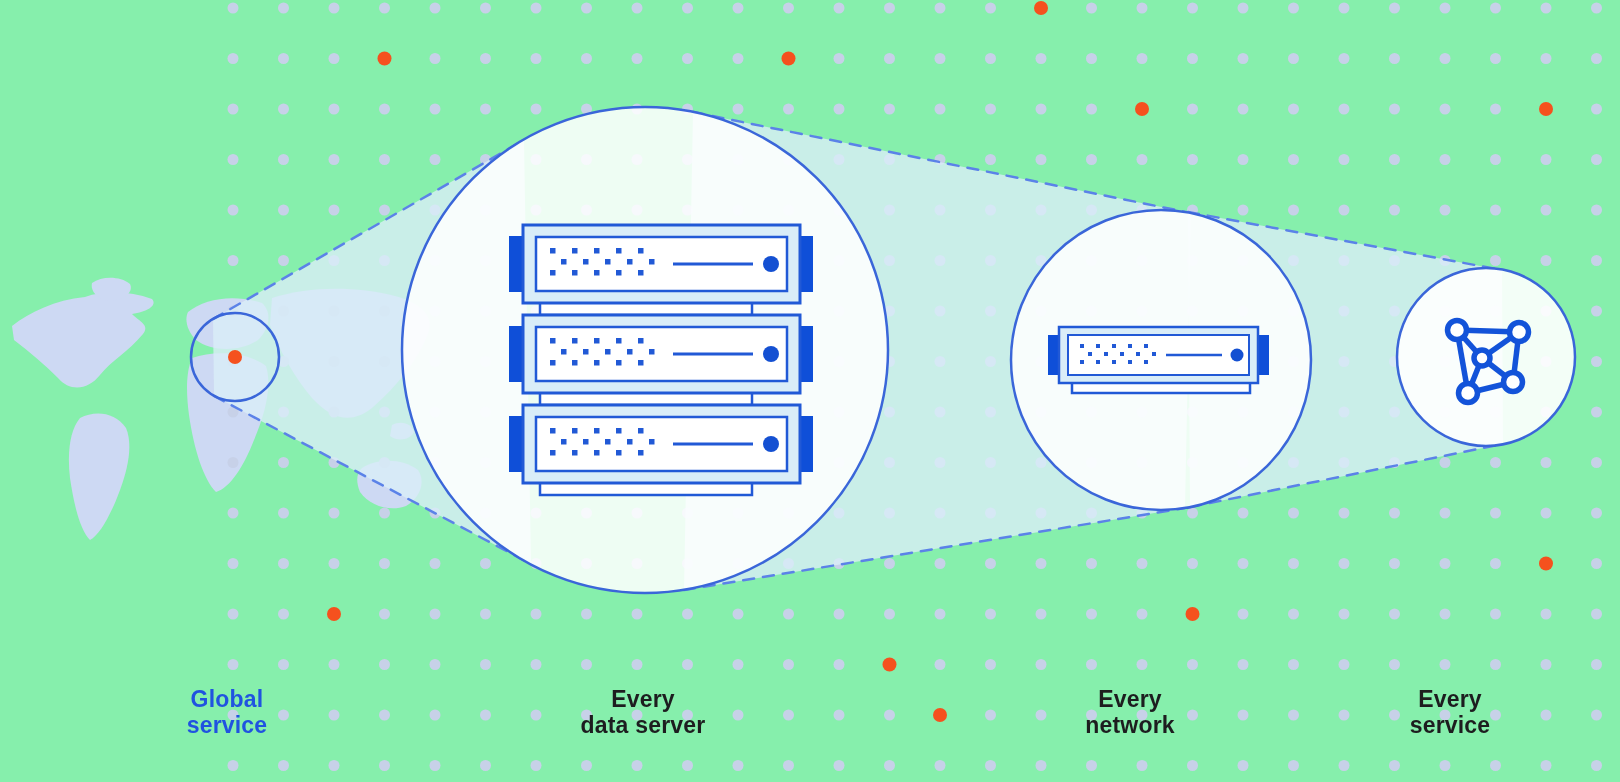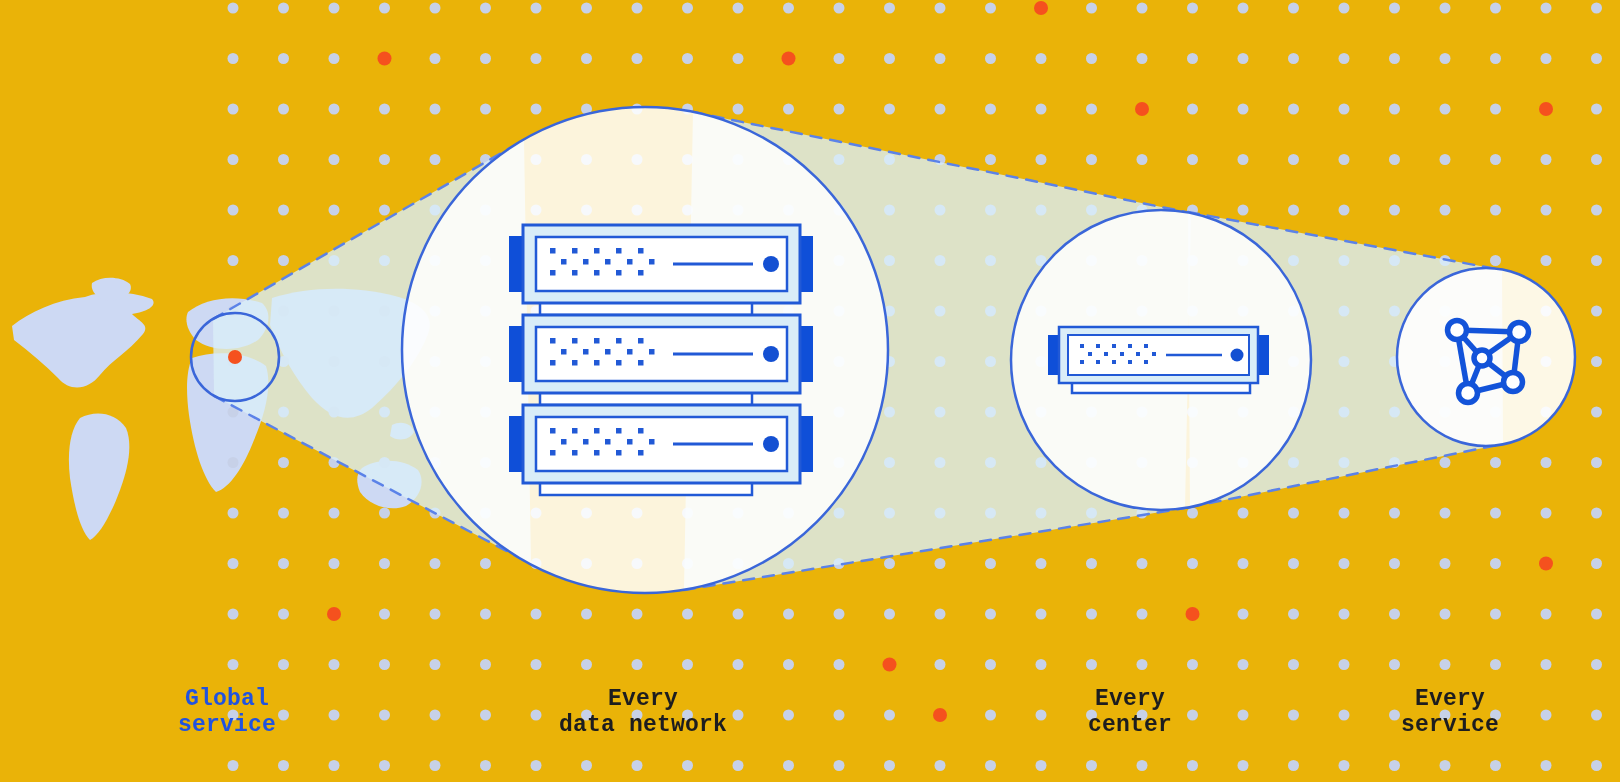--- a/index.html
+++ b/index.html
@@ -1,21 +1,21 @@
 <!DOCTYPE html>
 <html><head>
 <meta charset="utf-8">
 <style>
   html,body{margin:0;padding:0;background:#ffffff;}
   .canvas{
     position:relative;
     width:1620px;height:782px;
-    background:#eab308;
+    background:#86efac;
     overflow:hidden;
-    font-family:Liberation Mono, monospace;
+    font-family:Liberation Sans, sans-serif;
   }
   .canvas svg{position:absolute;left:0;top:0;}
   .stage-label{
     position:absolute;
     top:686px;
     transform:translateX(-50%);
     text-align:center;
     font-size:23px;
     font-weight:bold;
     line-height:26px;
@@ -598,24 +598,24 @@
       <circle cx="1482" cy="358" r="8" fill="#ffffff"></circle>
     </g>
   </svg>
 
   <div class="stage-label blue" style="left:227px;">
     <span>Global</span>
     <span>service</span>
   </div>
   <div class="stage-label" style="left:643px;">
     <span>Every</span>
-    <span>data network</span>
+    <span>data server</span>
   </div>
   <div class="stage-label" style="left:1130px;">
     <span>Every</span>
-    <span>center</span>
+    <span>network</span>
   </div>
   <div class="stage-label" style="left:1450px;">
     <span>Every</span>
     <span>service</span>
   </div>
 
 </div>
 
 </body></html>

